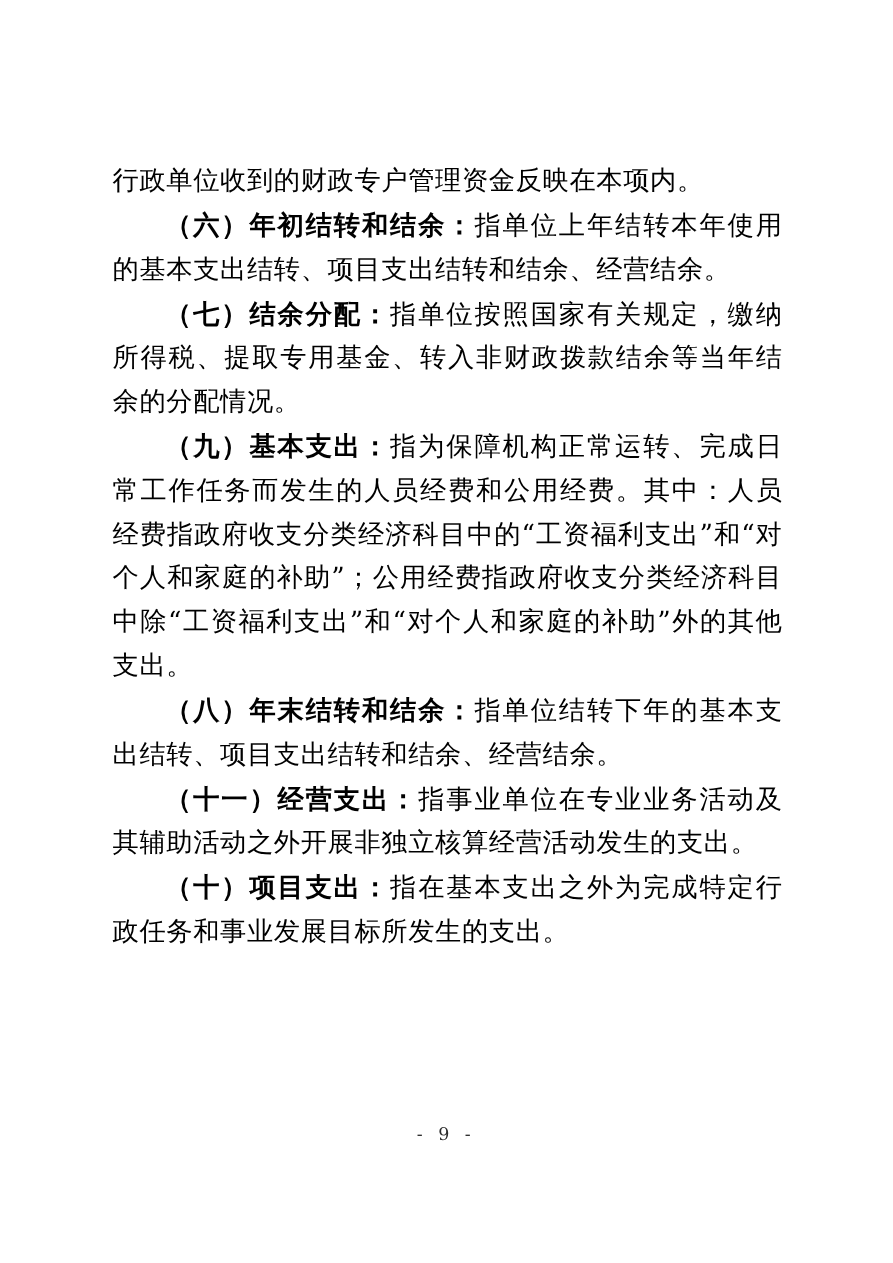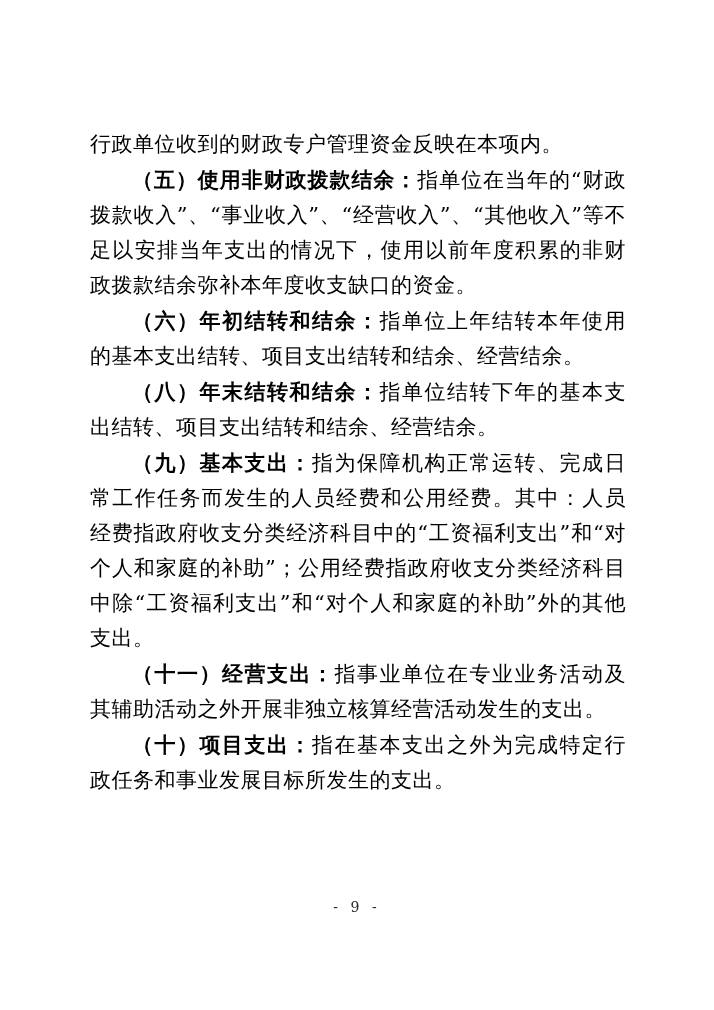--- a/index.html
+++ b/index.html
@@ -55,23 +55,23 @@
     color: #2b2b2b;
     font-family: "DejaVu Serif", "Liberation Serif", serif;
   }
 </style>
 </head>
 <body>
 
 <div class="page">
   <div class="content">
     <p class="para no-indent"><span class="heading"></span><span>行政单位收到的财政专户管理资金反映在本项内。</span></p>
-    <p class="para"><span class="heading">（五）使用非财政拨款结余：</span><span>指单位在当年的“财政拨款收入”、“事业收入”、“经营收入”、“其他收入”等不足以安排当年支出的情况下，使用以前年度积累的非财政拨款结余弥补本年度收支缺口的资金。</span></p>
     <p class="para"><span class="heading">（六）年初结转和结余：</span><span>指单位上年结转本年使用的基本支出结转、项目支出结转和结余、经营结余。</span></p>
+    <p class="para"><span class="heading">（七）结余分配：</span><span>指单位按照国家有关规定，缴纳所得税、提取专用基金、转入非财政拨款结余等当年结余的分配情况。</span></p>
+    <p class="para"><span class="heading">（九）基本支出：</span><span>指为保障机构正常运转、完成日常工作任务而发生的人员经费和公用经费。其中：人员经费指政府收支分类经济科目中的“工资福利支出”和“对个人和家庭的补助”；公用经费指政府收支分类经济科目中除“工资福利支出”和“对个人和家庭的补助”外的其他支出。</span></p>
     <p class="para"><span class="heading">（八）年末结转和结余：</span><span>指单位结转下年的基本支出结转、项目支出结转和结余、经营结余。</span></p>
-    <p class="para"><span class="heading">（九）基本支出：</span><span>指为保障机构正常运转、完成日常工作任务而发生的人员经费和公用经费。其中：人员经费指政府收支分类经济科目中的“工资福利支出”和“对个人和家庭的补助”；公用经费指政府收支分类经济科目中除“工资福利支出”和“对个人和家庭的补助”外的其他支出。</span></p>
     <p class="para"><span class="heading">（十一）经营支出：</span><span>指事业单位在专业业务活动及其辅助活动之外开展非独立核算经营活动发生的支出。</span></p>
     <p class="para"><span class="heading">（十）项目支出：</span><span>指在基本支出之外为完成特定行政任务和事业发展目标所发生的支出。</span></p>
   </div>
   <div class="footer">
     <span class="page-number">- 9 -</span>
   </div>
 </div>
 
 </body></html>

